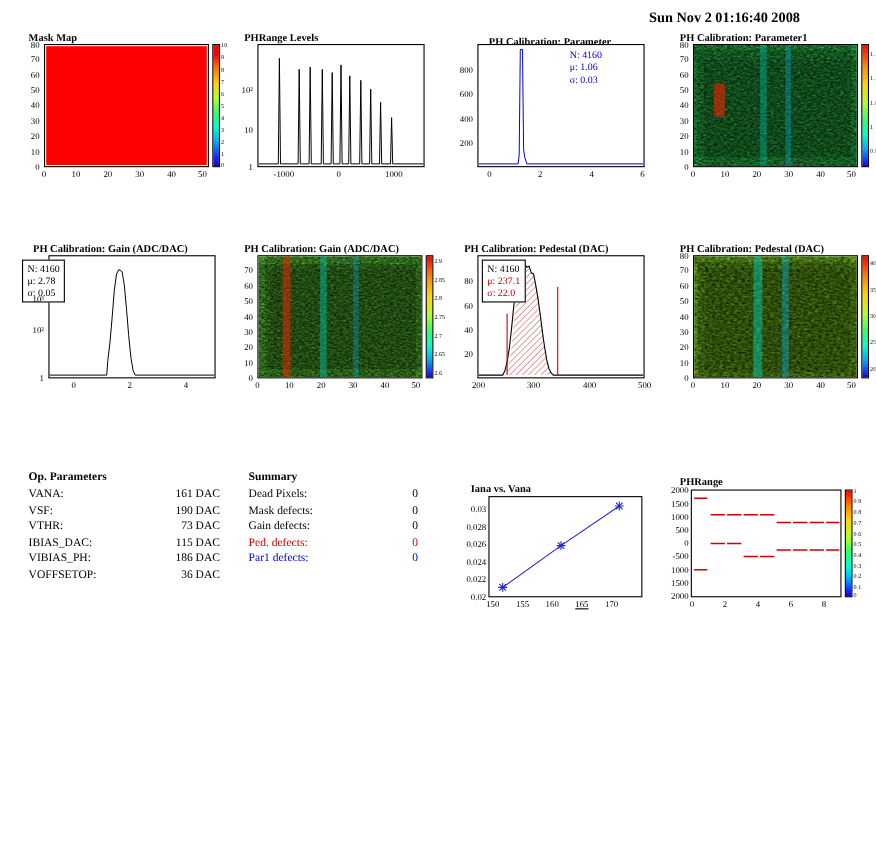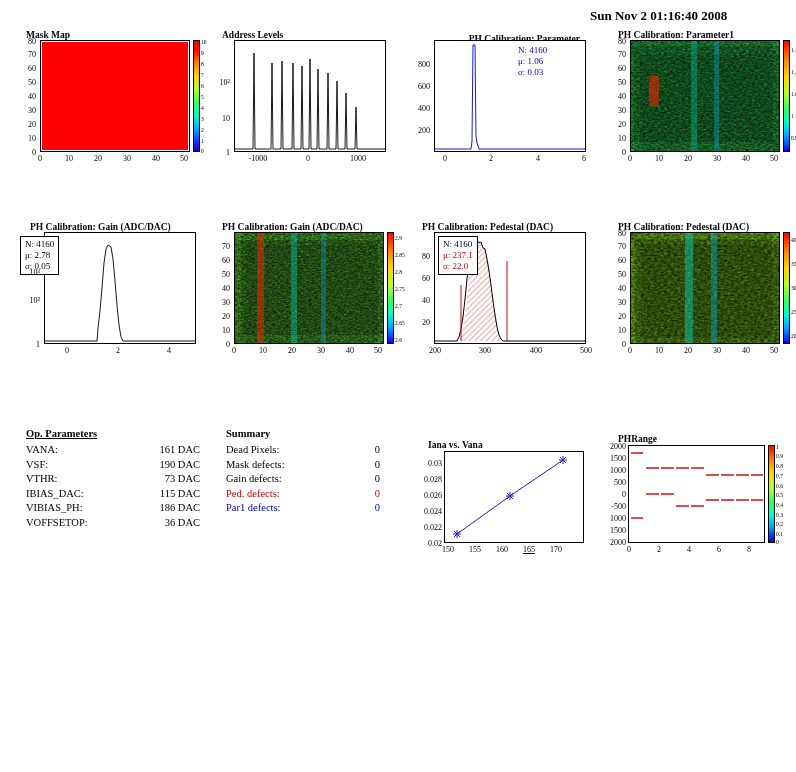--- a/index.html
+++ b/index.html
@@ -66,21 +66,21 @@
     <div class="ticky" style="left:2px;top:11px;width:16px;">80</div>
     <div class="tickx" style="left:22px;top:124px;">0</div>
     <div class="tickx" style="left:51px;top:124px;">10</div>
     <div class="tickx" style="left:80px;top:124px;">20</div>
     <div class="tickx" style="left:109px;top:124px;">30</div>
     <div class="tickx" style="left:138px;top:124px;">40</div>
     <div class="tickx" style="left:166px;top:124px;">50</div>
   </div>
 
   <div class="panel" style="left:212px;top:30px;width:180px;height:130px;">
-    <div class="ptitle" style="left:10px;top:0;width:110px;text-align:left;">Address Levels</div>
+    <div class="ptitle" style="left:10px;top:0;width:110px;text-align:left;">PHRange Levels</div>
     <div class="frame" style="left:22px;top:10px;width:152px;height:112px;">
       <svg width="150" height="110" viewBox="0 0 150 110">
         <polyline fill="none" stroke="#000" stroke-width="0.9" points="
           0,108 18,108 19,12 20,108 22,108
           36,108 37,22 38,108 40,108
           46,108 47,20 48,108 50,108
           57,108 58,22 59,108 61,108
           66,108 67,25 68,108 70,108
           74,108 75,18 76,108 78,108
           82,108 83,28 84,108 86,108
@@ -93,21 +93,21 @@
     </div>
     <div class="ticky" style="left:2px;top:122px;width:16px;">1</div>
     <div class="ticky" style="left:2px;top:88px;width:16px;">10</div>
     <div class="ticky" style="left:-2px;top:52px;width:20px;">10²</div>
     <div class="tickx" style="left:46px;top:124px;">-1000</div>
     <div class="tickx" style="left:96px;top:124px;">0</div>
     <div class="tickx" style="left:146px;top:124px;">1000</div>
   </div>
 
   <div class="panel" style="left:408px;top:30px;width:185px;height:130px;">
-    <div class="ptitle" style="left:12px;top:4px;width:160px;text-align:right;">PH Calibration: Parameter</div>
+    <div class="ptitle" style="left:12px;top:4px;width:160px;text-align:center;">PH Calibration: Parameter</div>
     <div class="frame" style="left:26px;top:10px;width:152px;height:112px;">
       <svg width="150" height="110" viewBox="0 0 150 110">
         <polyline fill="none" stroke="#0000cc" stroke-width="0.9" points="
           0,108 36,108 37,100 38,4 40,4 41,95 42,102 44,108 150,108"></polyline>
       </svg>
     </div>
     <div class="stat" style="left:110px;top:15px;">
       <div class="blue">N: 4160</div>
       <div class="blue">μ: 1.06</div>
       <div class="blue">σ: 0.03</div>
@@ -309,21 +309,21 @@
     <div class="ticky" style="left:2px;top:11px;width:16px;">80</div>
     <div class="tickx" style="left:22px;top:124px;">0</div>
     <div class="tickx" style="left:51px;top:124px;">10</div>
     <div class="tickx" style="left:80px;top:124px;">20</div>
     <div class="tickx" style="left:109px;top:124px;">30</div>
     <div class="tickx" style="left:138px;top:124px;">40</div>
     <div class="tickx" style="left:166px;top:124px;">50</div>
   </div>
 
   <div class="tbl" style="left:26px;top:428px;width:190px;">
-    <div class="h" style="margin-bottom:5px;text-decoration:underline;">Op. Parameters</div>
+    <div class="h" style="margin-bottom:5px;">Op. Parameters</div>
     <div class="row">
       <span class="k">VANA:</span>
       <span class="v">161 DAC</span>
     </div>
     <div class="row">
       <span class="k">VSF:</span>
       <span class="v">190 DAC</span>
     </div>
     <div class="row">
       <span class="k">VTHR:</span>

